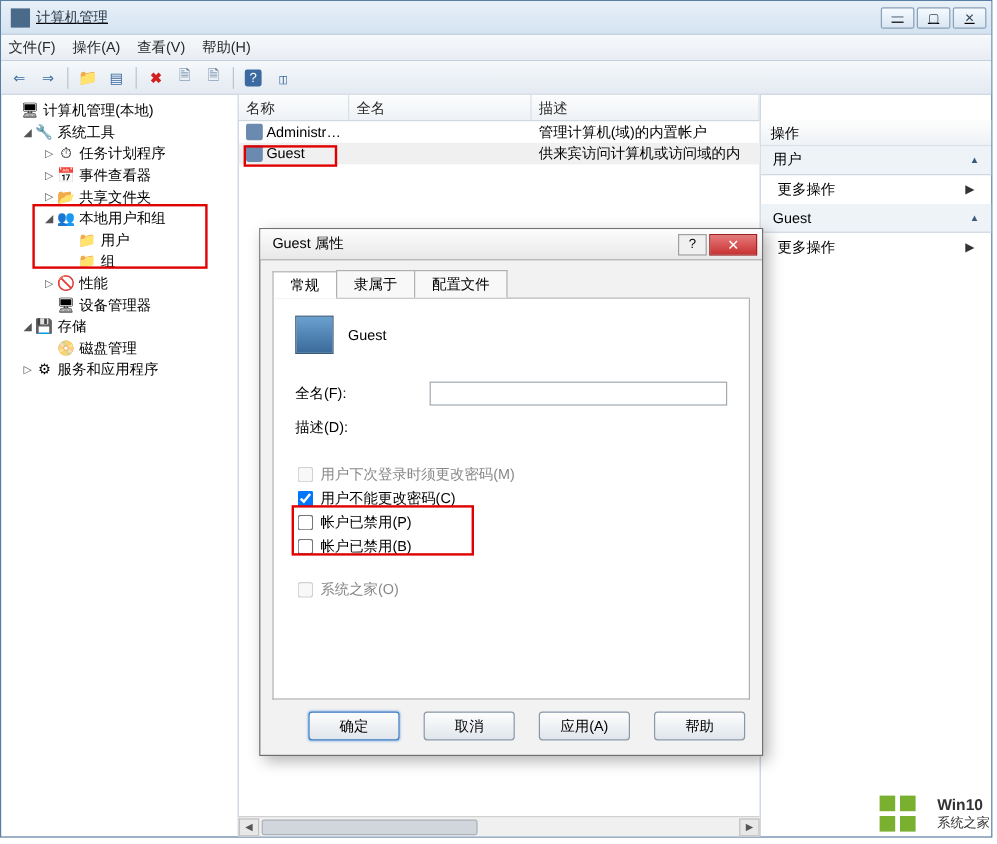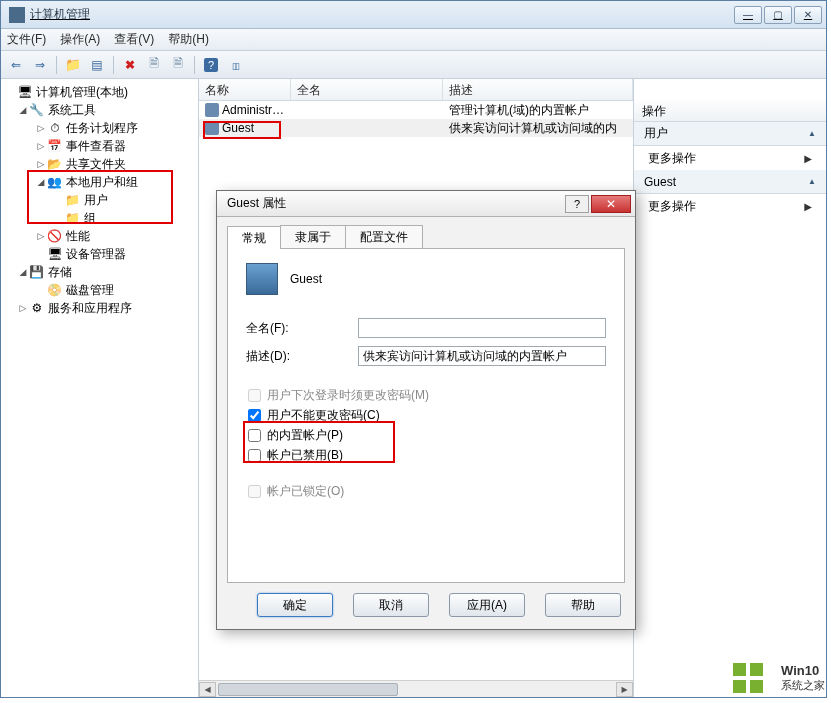--- a/index.html
+++ b/index.html
@@ -297,42 +297,41 @@
       <div class="user-icon">
         <span class="usericon"></span>
         <span>Guest</span>
       </div>
       <div class="form-row">
         <label>全名(F):</label>
         <input type="text" value="" style="">
       </div>
       <div class="form-row">
         <label>描述(D):</label>
-        <input type="text" value="供来宾访问计算机或访问域的内置帐户" style="">
       </div>
       <div class="chk-group">
         <div class="chk-row disabled">
             <input type="checkbox" disabled="" style="">
             <span>用户下次登录时须更改密码(M)</span>
           </div>
         <div class="chk-row">
             <input type="checkbox" checked="" style="">
             <span>用户不能更改密码(C)</span>
           </div>
         <div class="chk-row">
             <input type="checkbox" style="">
-            <span>的内置帐户(P)</span>
+            <span>帐户已禁用(P)</span>
           </div>
         <div class="chk-row">
             <input type="checkbox" style="">
             <span>帐户已禁用(B)</span>
           </div>
         <div class="chk-row disabled">
             <input type="checkbox" disabled="" style="">
-            <span>帐户已锁定(O)</span>
+            <span>系统之家(O)</span>
           </div>
       </div>
       <div class="redbox-chk"></div>
     </div>
     <div class="dlg-buttons">
       <button class="primary">确定</button>
       <button>取消</button>
       <button>应用(A)</button>
       <button>帮助</button>
     </div>

